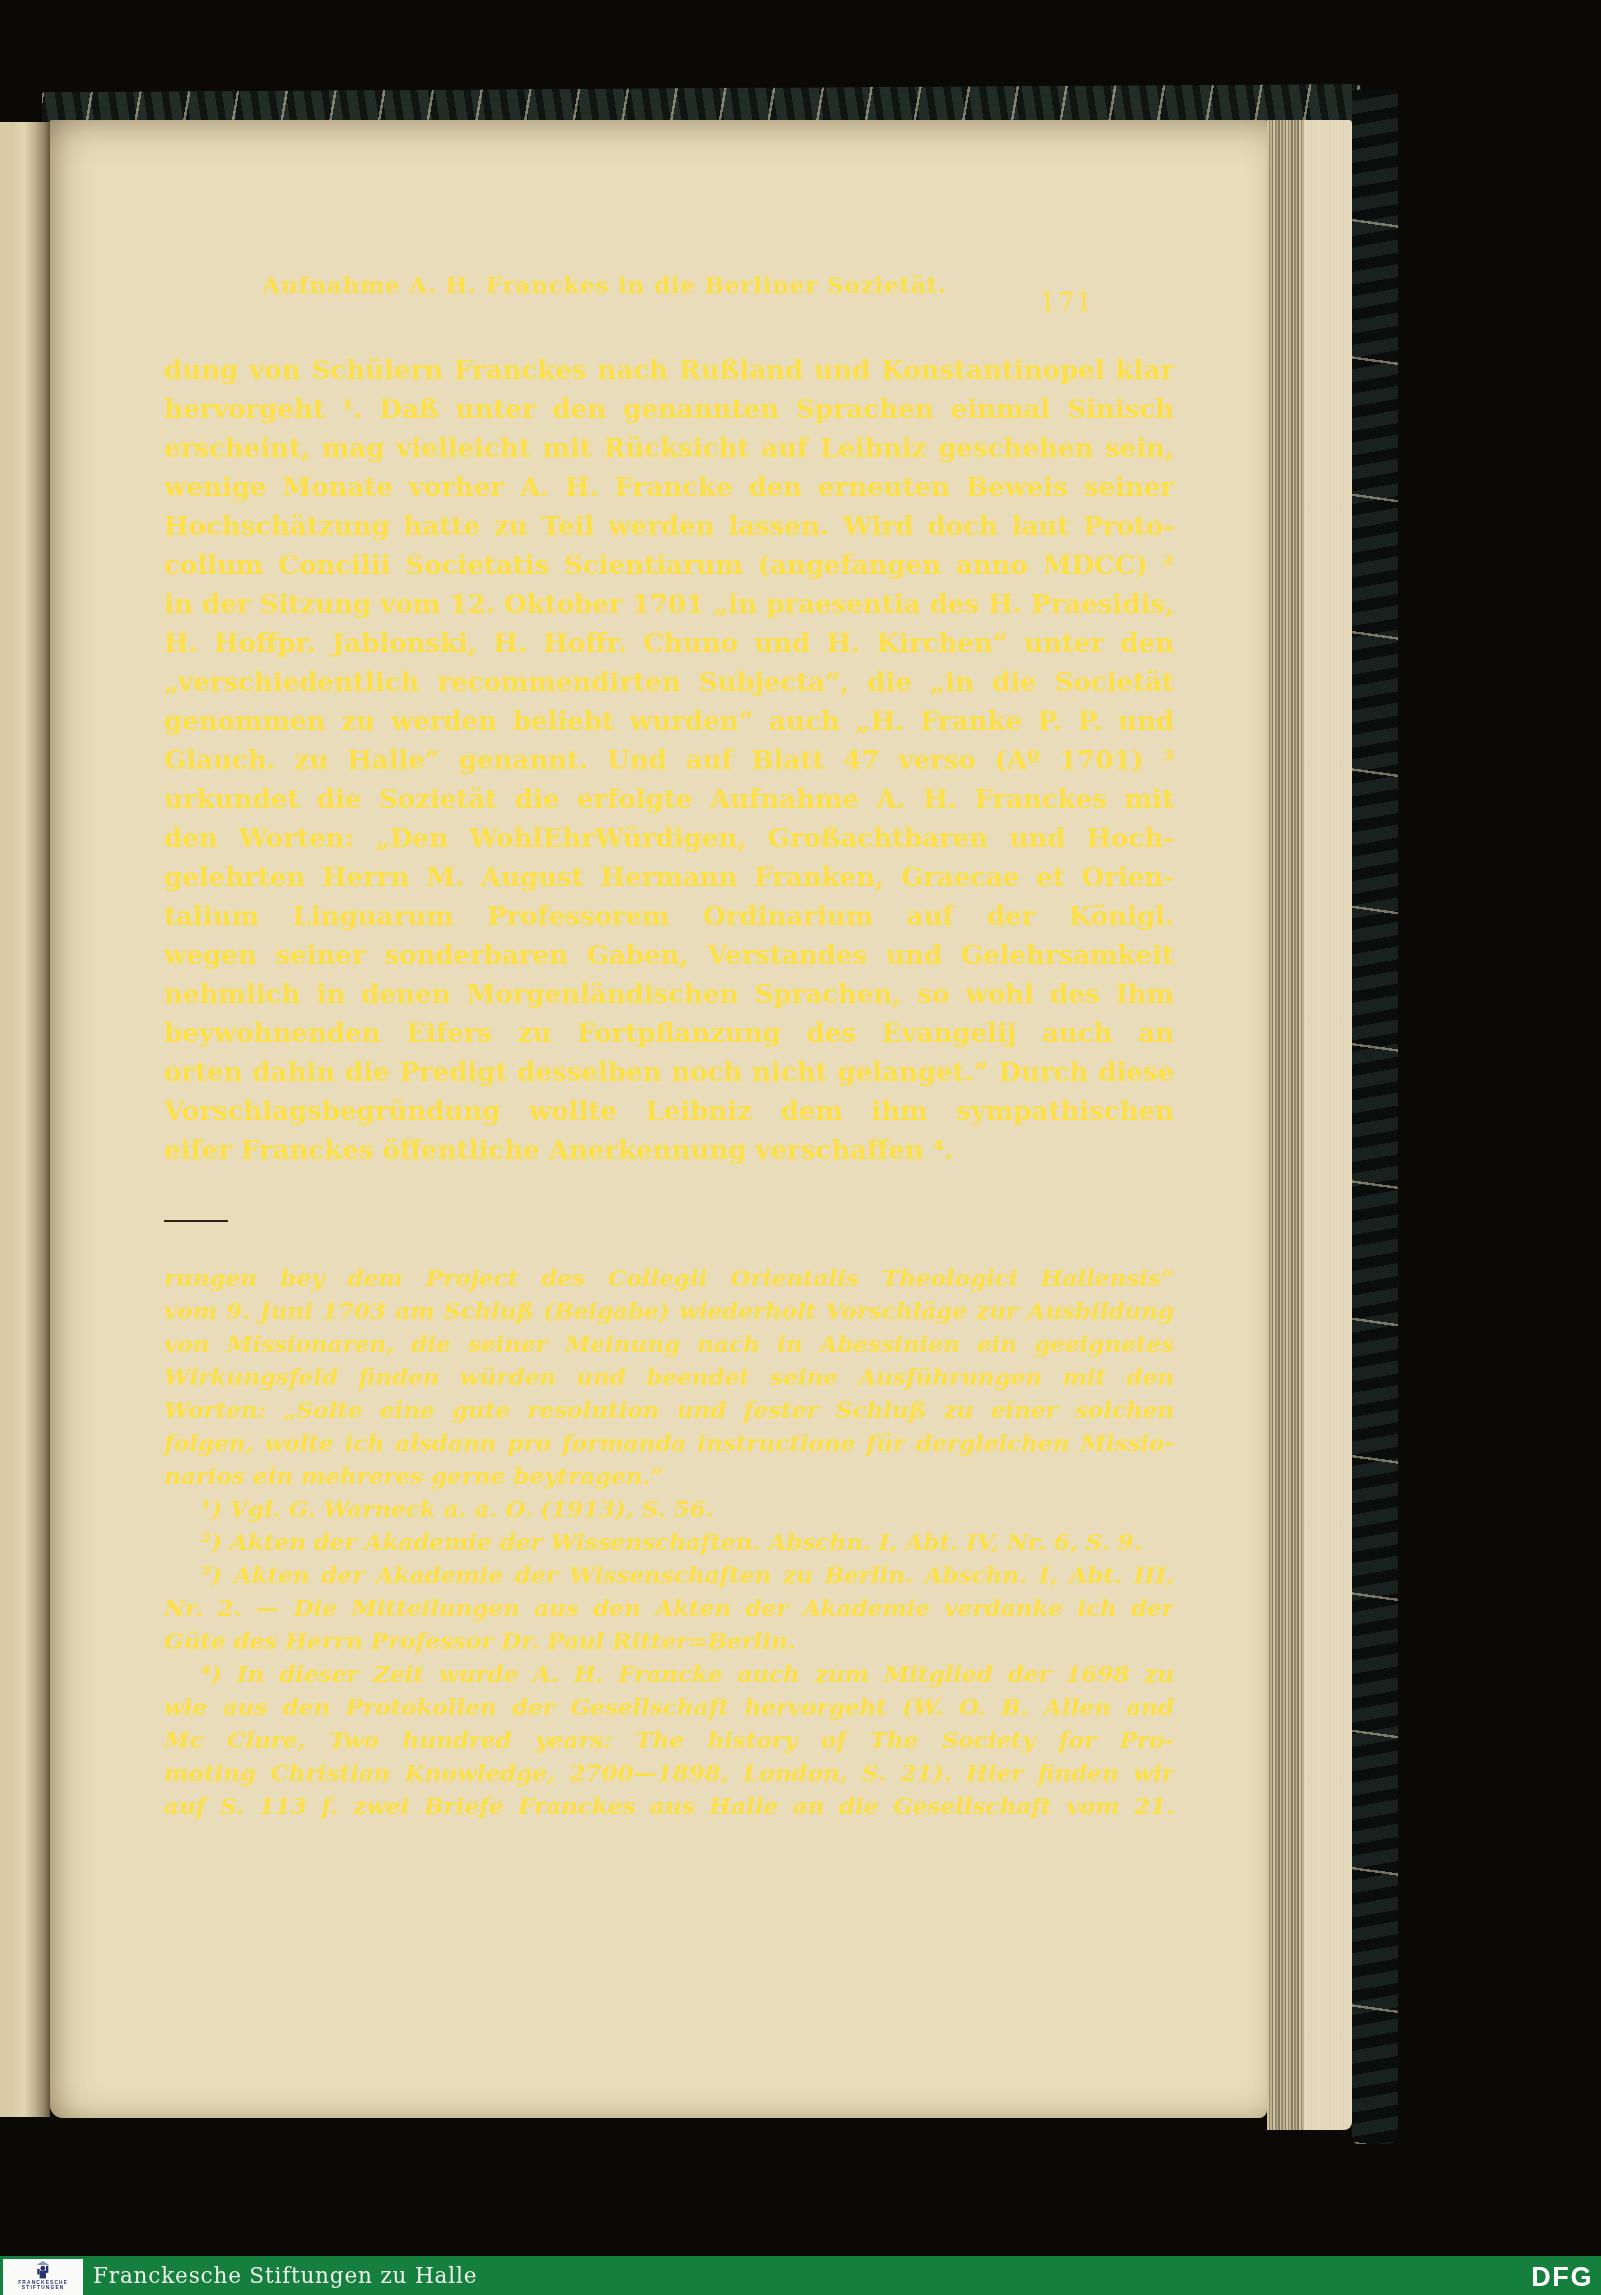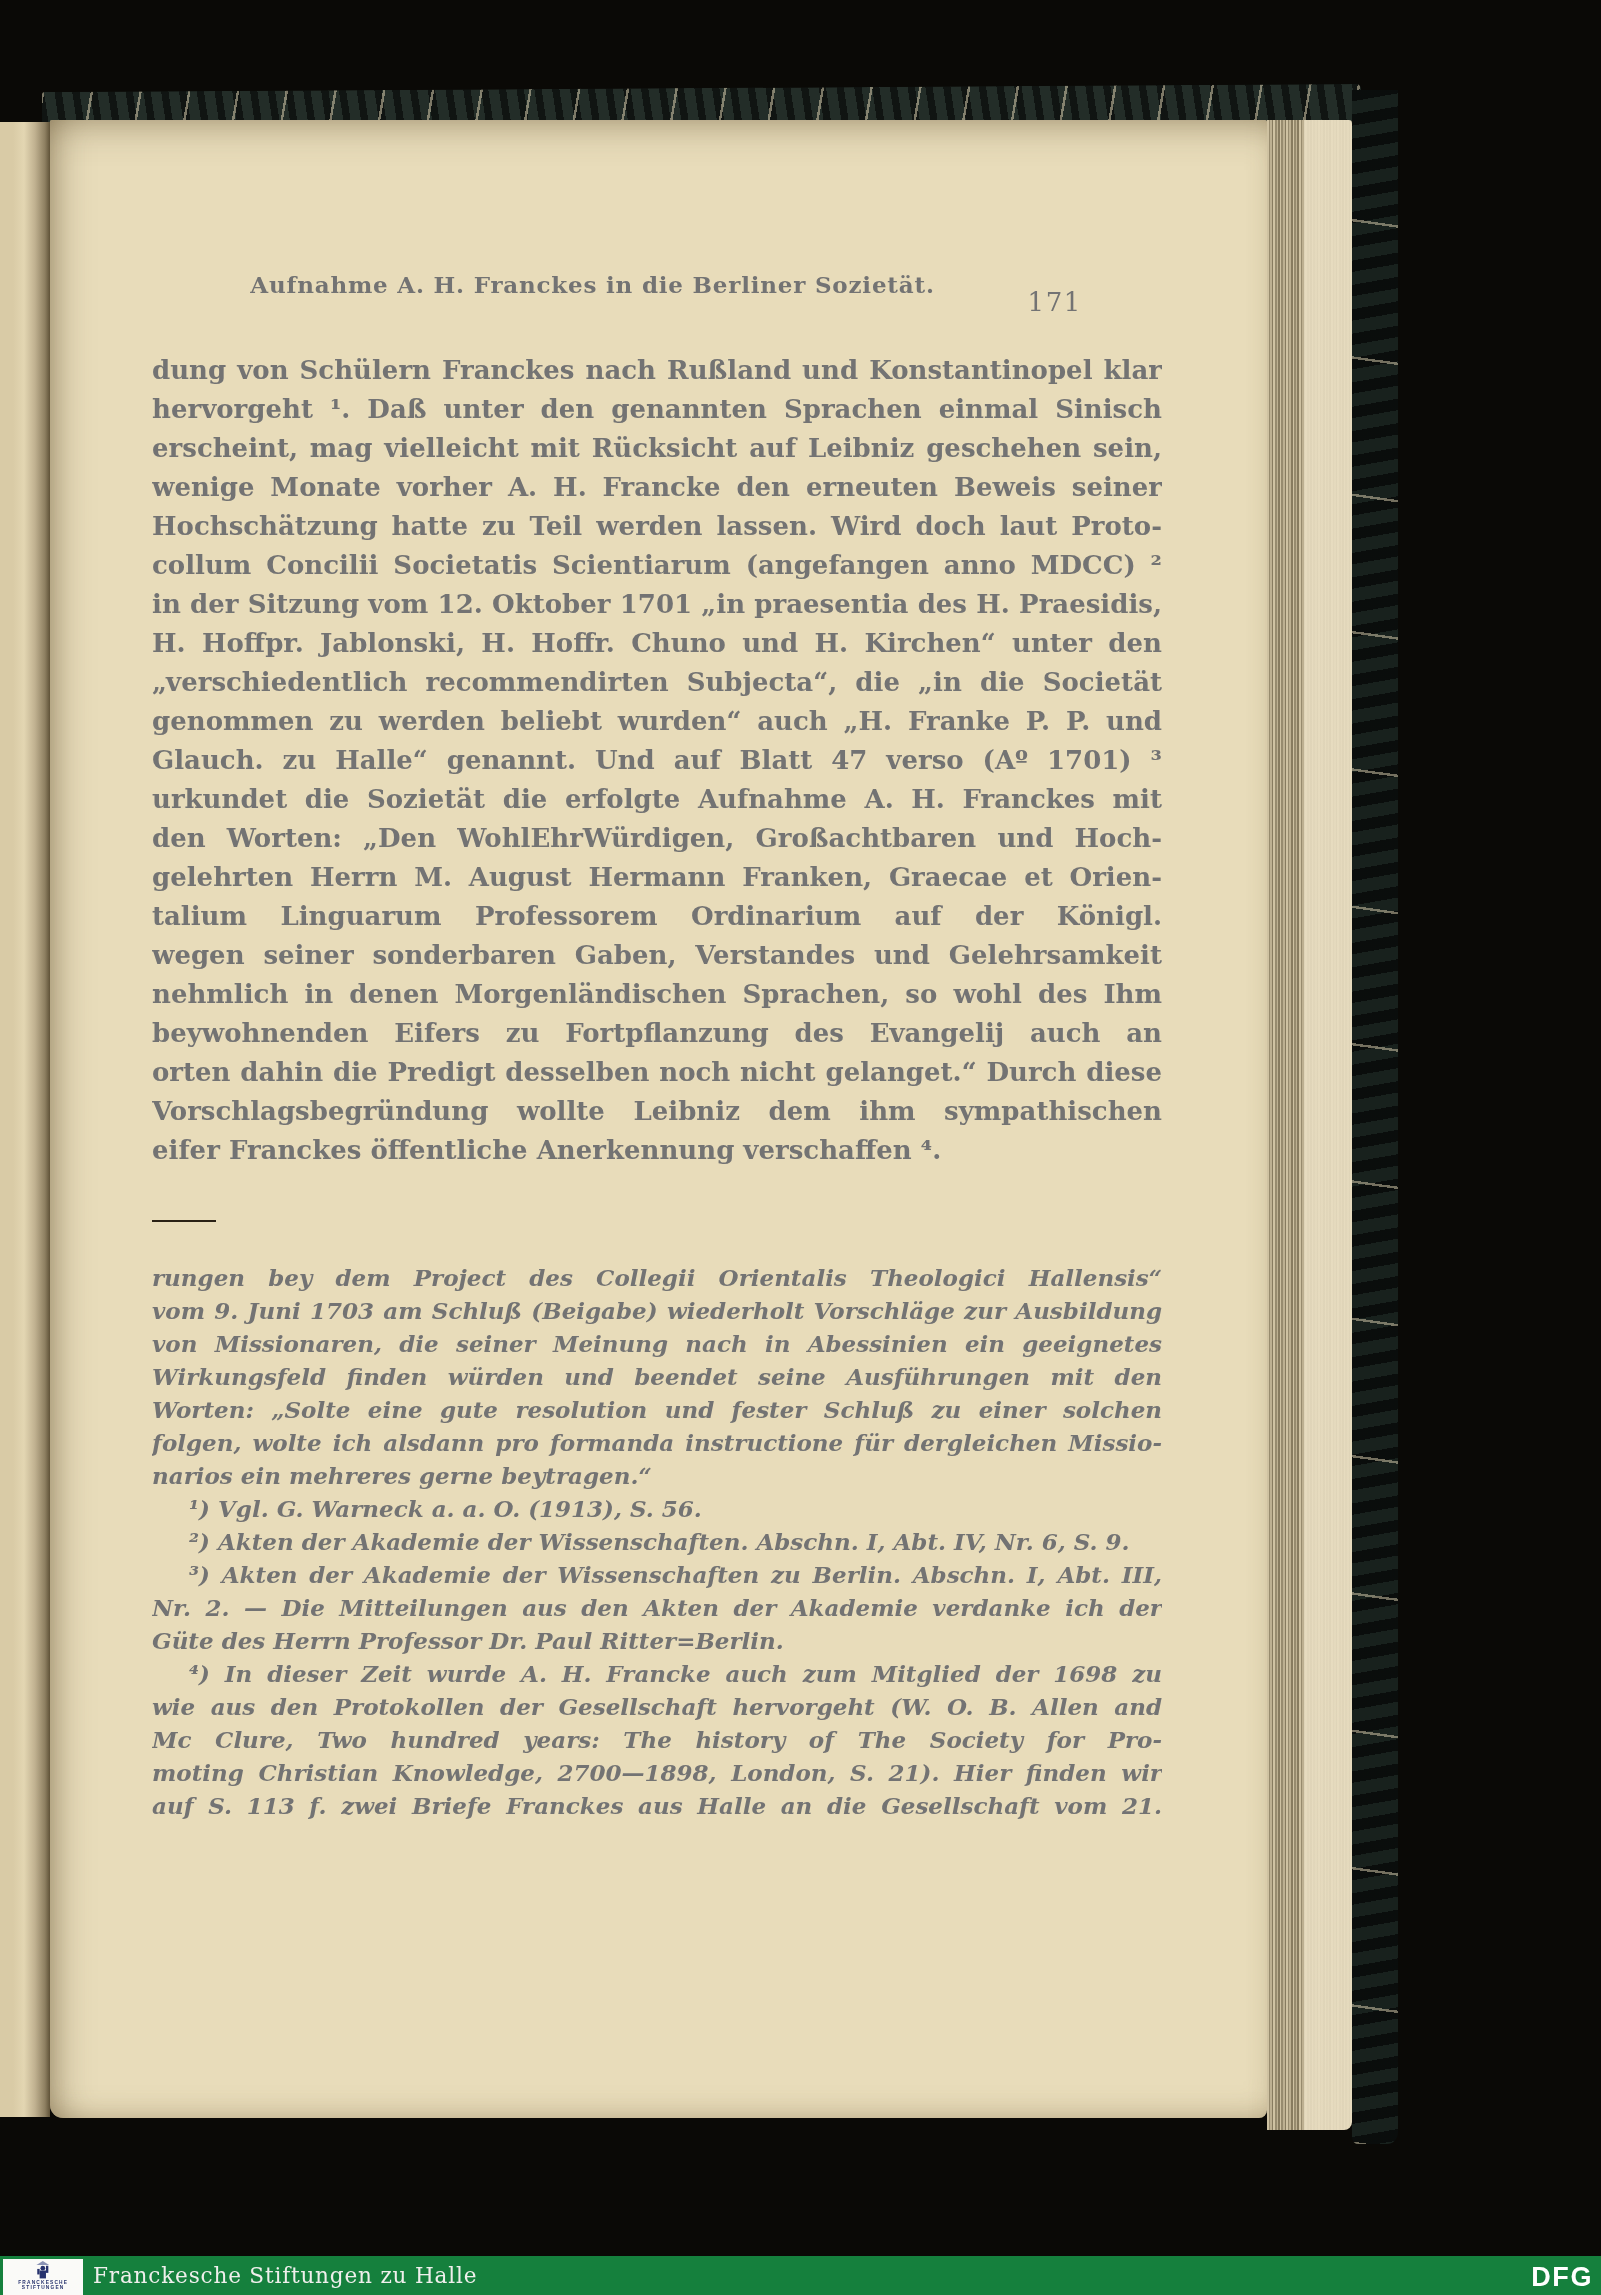--- a/index.html
+++ b/index.html
@@ -41,22 +41,22 @@
   }
   .fore-edge{
     position:absolute;left:1267px;top:120px;width:85px;height:2010px;
     background:
       linear-gradient(90deg, rgba(0,0,0,0) 0 37px, rgba(233,222,194,0.9) 37px 100%),
       repeating-linear-gradient(90deg,#cfc2a2 0 1.6px,#978b6e 1.6px 3.2px,#bdb091 3.2px 4.8px,#877b5f 4.8px 6.4px);
     border-radius:0 3.2px 8px 0;
   }
   
   .text-block{
-    position:absolute;left:152px;top:271px;width:1010px;height:1609px;
-    color:#737373;
+    position:absolute;left:164px;top:271px;width:1010px;height:1609px;
+    color:#fde047;
   }
   .header{position:relative;height:37px;}
   .running-title{
     display:block;width:881px;text-align:center;
     font-size:23px;font-weight:bold;letter-spacing:0.8px;
   }
   .page-number{
     position:absolute;right:80px;top:16px;
     font-size:26px;font-weight:normal;letter-spacing:1.6px;
   }

